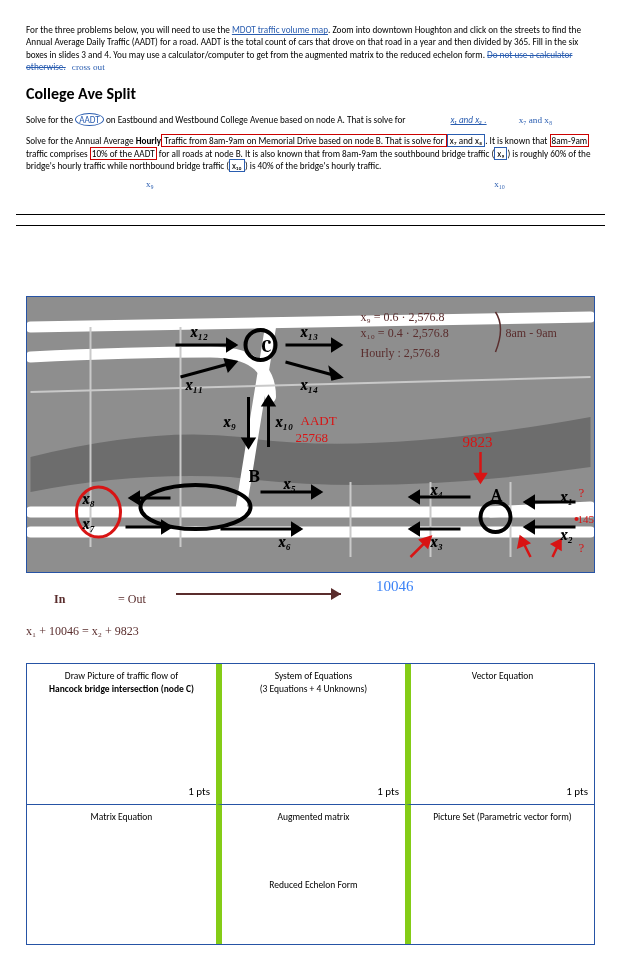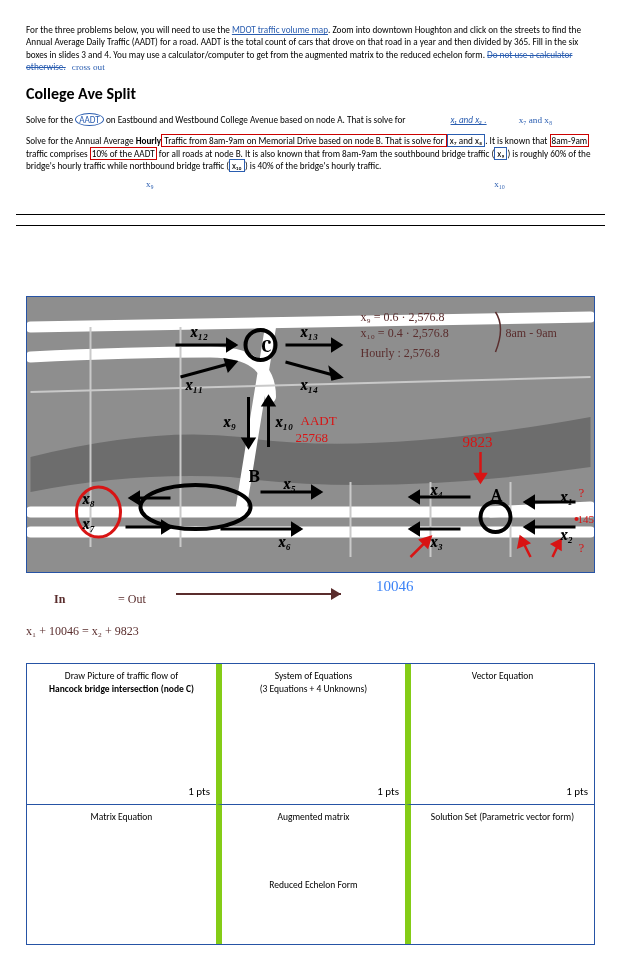--- a/index.html
+++ b/index.html
@@ -232,18 +232,18 @@
       <div>Matrix Equation</div>
 
     </div>
     <div class="cell c2">
       <div>Augmented matrix</div>
       <div style="height:55px"></div>
       <div>Reduced Echelon Form</div>
 
     </div>
     <div class="cell c3">
-      <div>Solution Set (Parametric vector form)</div>
+      <div>Picture Set (Parametric vector form)</div>
 
     </div>
   </div>
 
 </div>
 
 </body></html>

